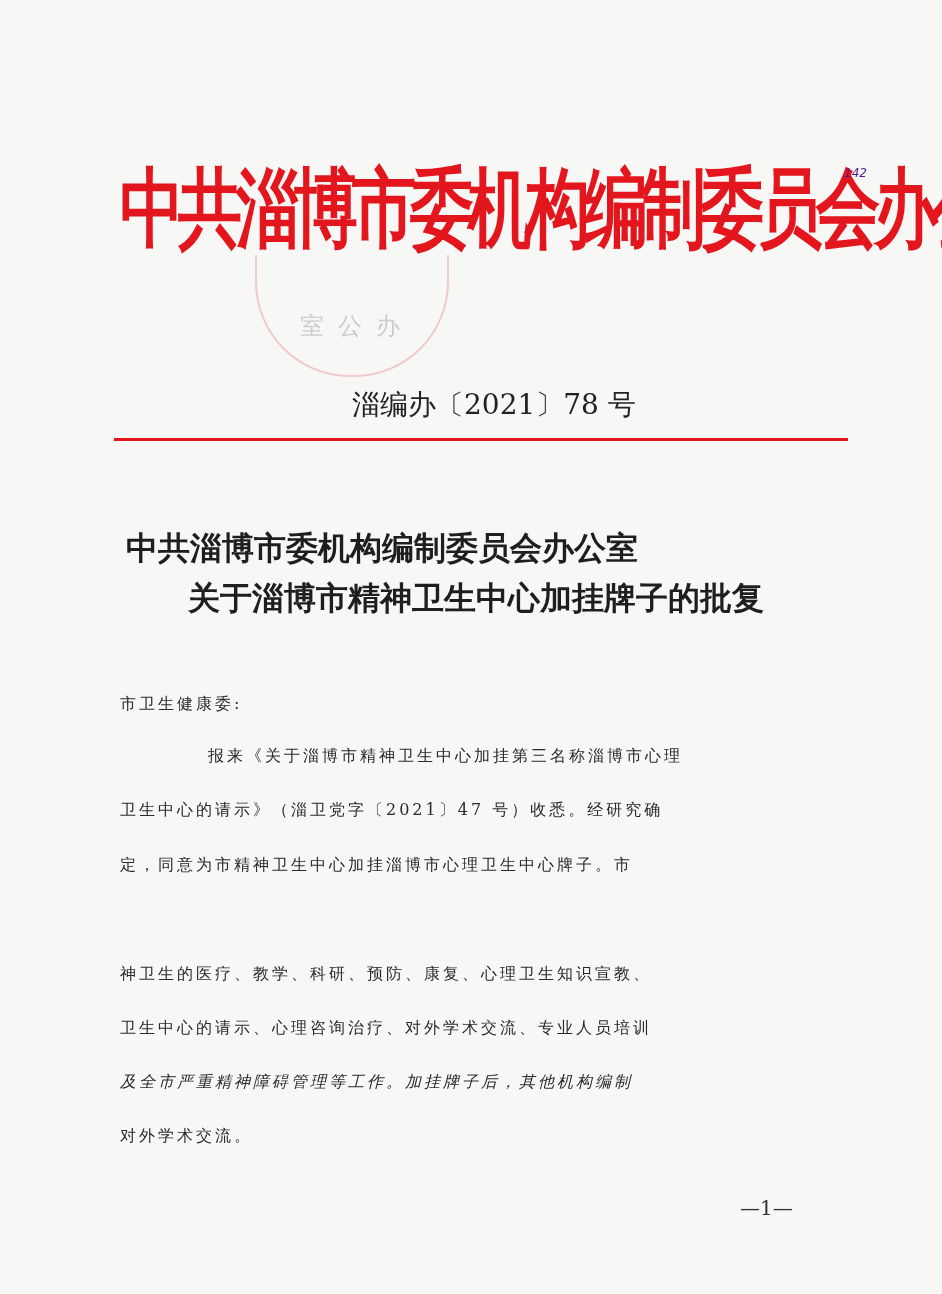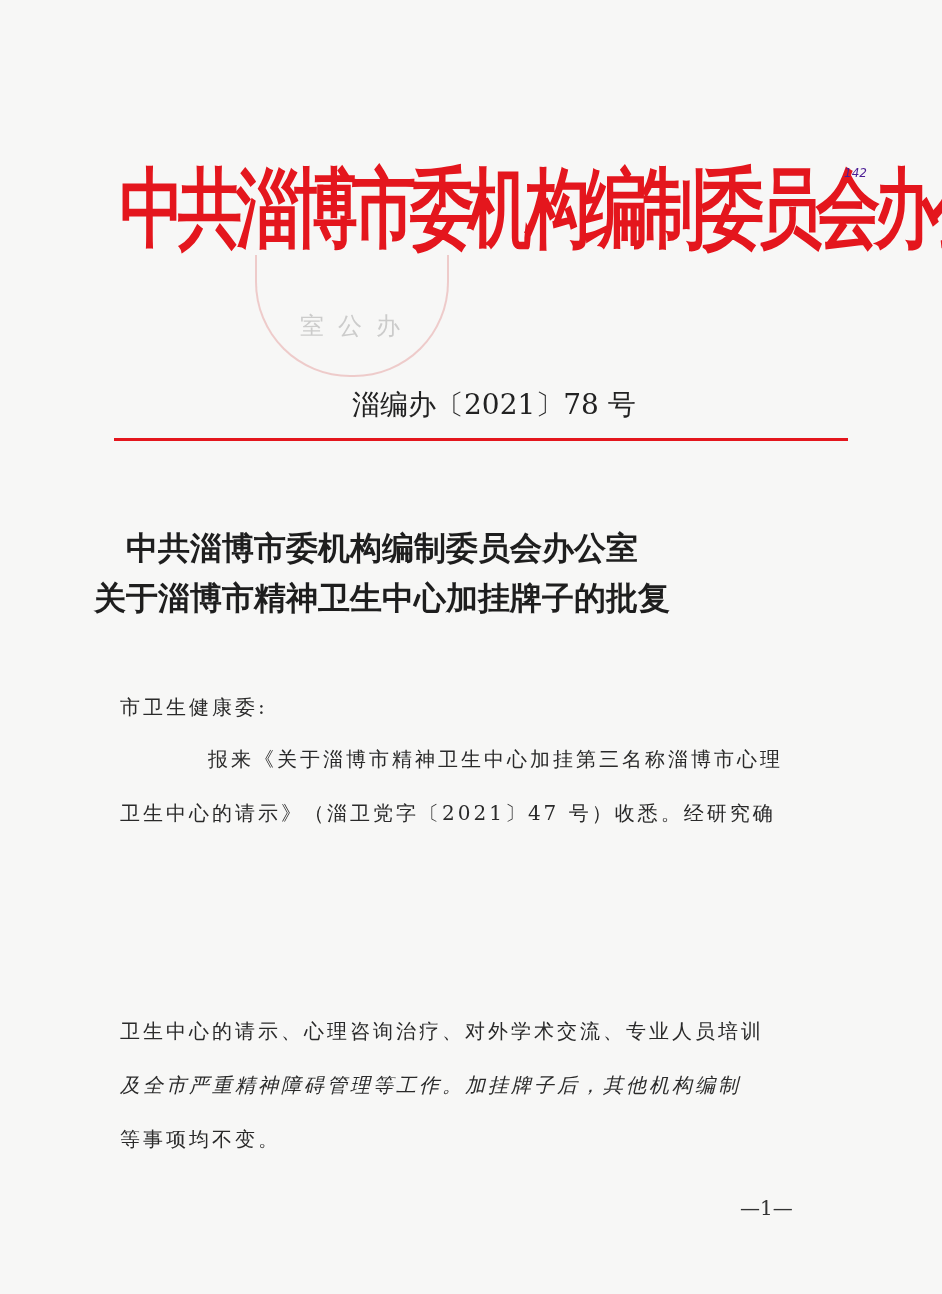--- a/index.html
+++ b/index.html
@@ -40,24 +40,24 @@
   }
   .red-rule {
     position: absolute; left: 114px; top: 438px; width: 734px; height: 3px;
     background: #e4161d;
   }
   .doc-title {
     position: absolute; left: 0; width: 764px; text-align: center;
     font-size: 32px; font-weight: bold; color: #1e1e1e;
   }
   .doc-title.l1 { top: 527px; }
-  .doc-title.l2 { top: 577px; }
+  .doc-title.l2 { top: 577px; text-align: right; }
   .body-text {
     position: absolute; left: 120px; width: 700px;
-    font-size: 20px; color: #2a2a2a; letter-spacing: 3px;
+    font-size: 16px; color: #2a2a2a; letter-spacing: 3px;
     white-space: nowrap;
   }
   .page-number {
     position: absolute; left: 740px; top: 1196px;
     font-size: 20px; color: #333;
   }
 </style>
 </head>
 <body>
 
@@ -70,18 +70,20 @@
 
   <div class="doc-number">淄编办〔2021〕78 号</div>
   <div class="red-rule"></div>
 
   <div class="doc-title l1">中共淄博市委机构编制委员会办公室</div>
   <div class="doc-title l2">关于淄博市精神卫生中心加挂牌子的批复</div>
 
   <div class="body-text" style="top:694px;">市卫生健康委:</div>
   <div class="body-text" style="top:746px; left:164px;margin-left:44px;">报来《关于淄博市精神卫生中心加挂第三名称淄博市心理</div>
   <div class="body-text" style="top:800px;">卫生中心的请示》（淄卫党字〔2021〕47 号）收悉。经研究确</div>
+  <div class="body-text" style="top:855px;">定，同意为市精神卫生中心加挂淄博市心理卫生中心牌子。市</div>
+  <div class="body-text" style="top:964px;">神卫生的医疗、教学、科研、预防、康复、心理卫生知识宣教、</div>
   <div class="body-text" style="top:1018px;">卫生中心的请示、心理咨询治疗、对外学术交流、专业人员培训</div>
   <div class="body-text" style="top:1072px;font-style:italic;">及全市严重精神障碍管理等工作。加挂牌子后，其他机构编制</div>
-  <div class="body-text" style="top:1126px;">等事项均不变。</div>
+  <div class="body-text" style="top:1126px;">对外学术交流。</div>
 
   <div class="page-number">—1—</div>
 </div>
 
 </body></html>

